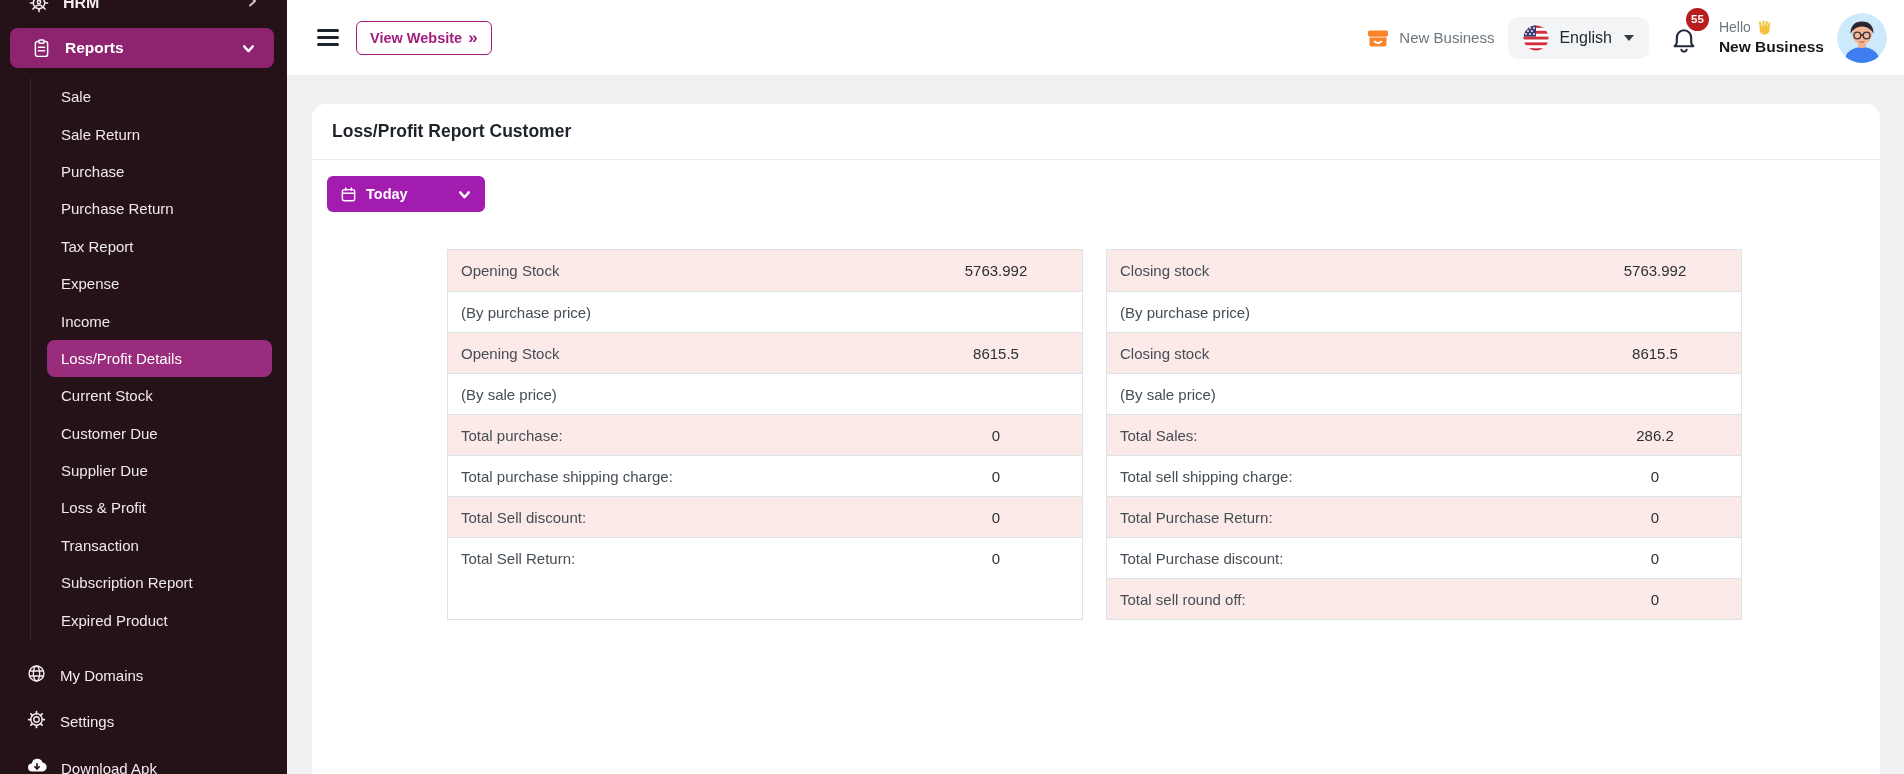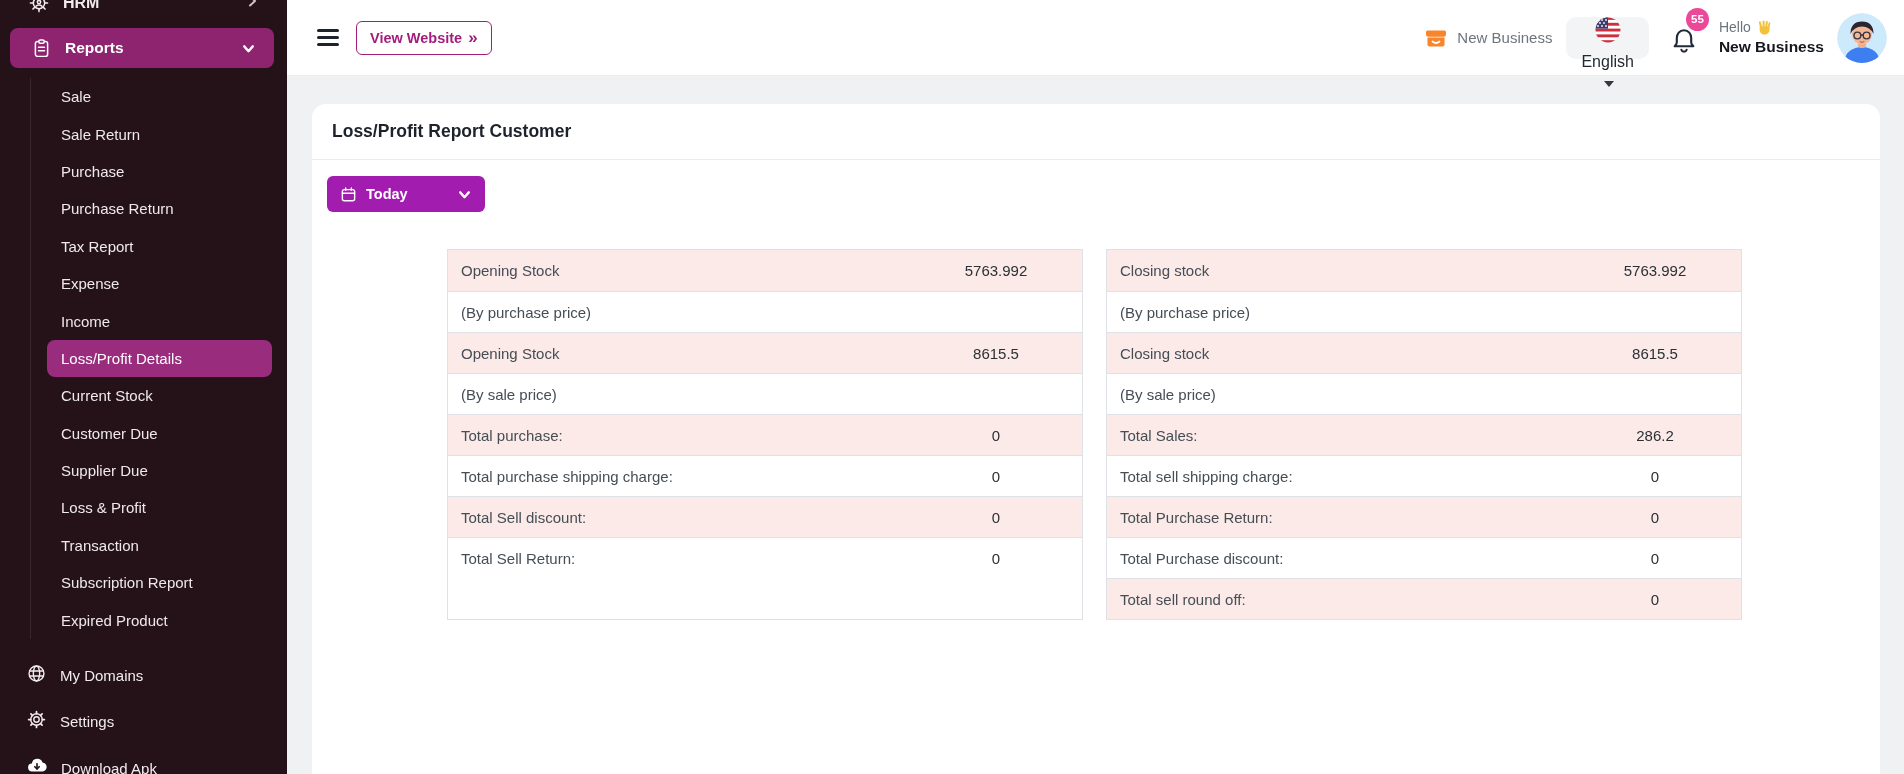--- a/index.html
+++ b/index.html
@@ -61,31 +61,31 @@
     color:#a21e7c; font-size:14.5px; font-weight:700;
     display:flex; align-items:center; gap:6px; cursor:pointer;
     font-family:"Liberation Sans", sans-serif;
   }
   .view-website .dbl { font-size:17px; font-weight:700; line-height:1; }
   .top-right { margin-left:auto; display:flex; align-items:center; padding-right:17px; }
   .biz { display:flex; align-items:center; gap:9px; color:#6c757d; font-size:15px; }
   .lang {
     margin-left:14px; height:42px; background:#f2f4f6; border-radius:10px;
     display:flex; align-items:center; gap:10px; padding:0 15px;
-    font-size:16px; color:#1f2732; cursor:pointer;flex-direction:column;
+    font-size:16px; color:#1f2732; cursor:pointer;
   }
   .caret-down {
     width:0; height:0; border-left:5px solid transparent; border-right:5px solid transparent;
     border-top:6px solid #343a40; margin-left:2px;
   }
   .bell-wrap { margin-left:19px; position:relative; width:34px; height:40px; cursor:pointer; }
   .bell-wrap svg { position:absolute; left:0; bottom:0; }
   .badge {
     position:absolute; top:-10px; right:-7px; min-width:23px; height:23px;
-    border-radius:50%; background:#ec4899; color:#fff;
+    border-radius:50%; background:#b91c1c; color:#fff;
     font-size:11.5px; font-weight:700; display:flex; align-items:center; justify-content:center;
   }
   .hello-block { margin-left:17px; }
   .hello { color:#6c757d; font-size:14px; display:flex; align-items:center; gap:6px; }
   .uname { color:#14171c; font-weight:700; font-size:15.5px; margin-top:3px; }
   .avatar { margin-left:13px; width:50px; height:50px; border-radius:50%; overflow:hidden; cursor:pointer; }
 
   
   .card {
     position:absolute; left:312px; top:104px; width:1568px; height:692px;

